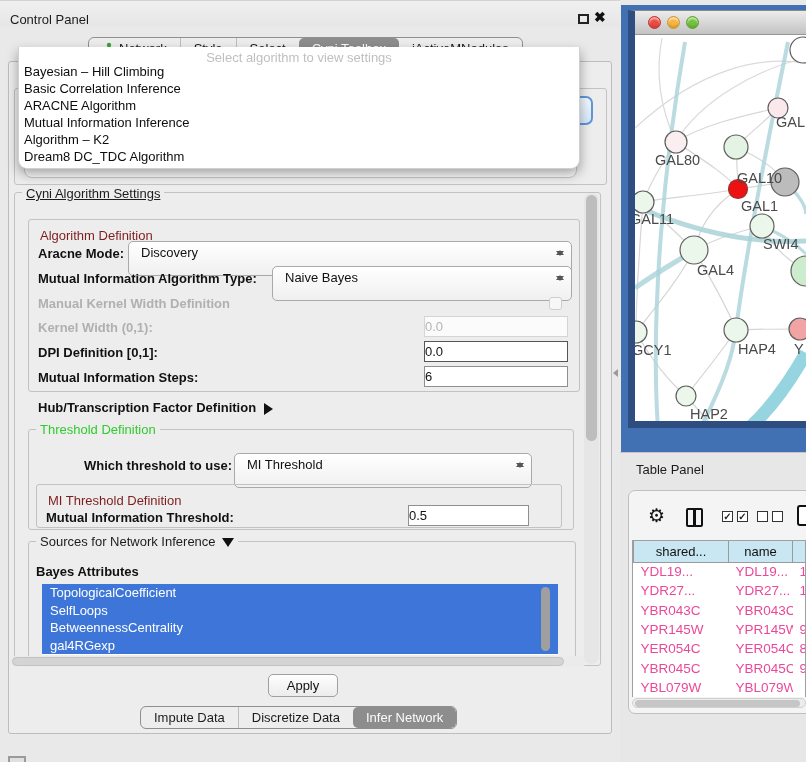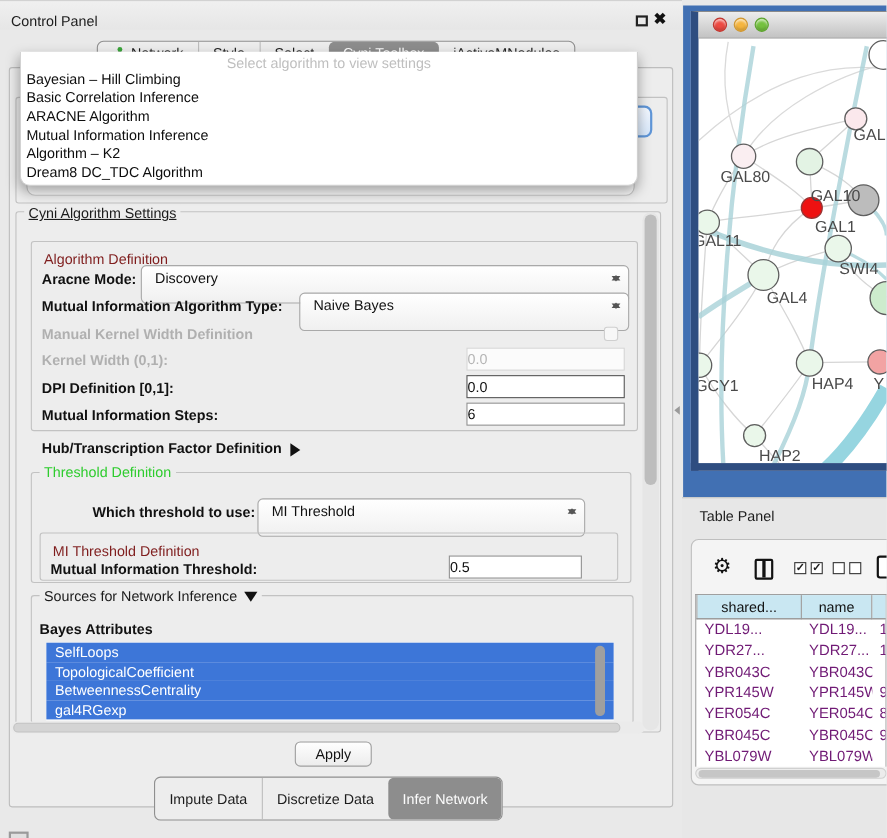--- a/index.html
+++ b/index.html
@@ -57,21 +57,21 @@
   .attr-item { height:17.5px; line-height:17px; background:#3d76d8; color:#fff; font-size:13px; padding-left:8px; }
   #attr-scroll { left:541px; top:587px; width:9px; height:64px; background:#9f9f9f; border-radius:5px; }
 
   #hscroll-track { left:10px; top:656px; width:576px; height:11px; background:#ebebeb; border-radius:6px; }
   #hscroll-thumb { left:12px; top:657px; width:552px; height:9px; background:#d4d4d4; border:1px solid #c2c2c2; border-radius:5px; }
   #vscroll-track { left:584px; top:193px; width:15px; height:471px; background:#e6e6e6; border-radius:8px; }
   #vscroll-thumb { left:586px; top:195px; width:11px; height:246px; background:#bdbdbd; border-radius:6px; }
 
   #apply-btn { left:268px; top:674px; width:70px; height:23px; background:linear-gradient(#fefefe,#ececec); border:1px solid #9f9f9f; border-radius:5px; font-size:13px; color:#111; text-align:center; line-height:21px; }
 
-  #bottom-tabs { left:140px; top:706px; height:40px; display:flex; border:1px solid #8f8f8f; border-radius:6px; background:#ededed; overflow:hidden; }
+  #bottom-tabs { left:140px; top:706px; height:23px; display:flex; border:1px solid #8f8f8f; border-radius:6px; background:#ededed; overflow:hidden; }
 
   #corner-chip { left:8px; top:756px; width:18px; height:12px; border:2px solid #9a9a9a; background:#e0e0e0; }
 
   
   #desktop { left:621px; top:5px; width:185px; height:447px; background:#4170b3; }
   #net-window { left:628px; top:10px; width:210px; height:418px; border-left:7px solid #2e4d80; border-bottom:7px solid #2e4d80; border-top:1px solid #8a8a8a; background:#fff; }
   #net-titlebar { position:absolute; left:0; top:0; right:0; height:24px; background:linear-gradient(#ececec,#c3c3c3); border-bottom:1px solid #979797; }
   .light { position:absolute; top:5px; width:13px; height:13px; border-radius:50%; box-shadow:inset 0 2px 2px rgba(255,255,255,.6), inset 0 -2px 2px rgba(0,0,0,.15); }
   #light-red { left:13px; background:#ed4a42; border:1px solid #c03730; }
   #light-yellow { left:32px; background:#f5b53e; border:1px solid #cf9630; }
@@ -86,21 +86,21 @@
   .tool-icn { position:absolute; top:505px; }
   #gear-icon { left:648px; font-size:19px; color:#111; line-height:22px; }
   #col-browser-icon { left:686px; top:508px; width:17px; height:19px; border:2.5px solid #111; border-radius:2px; }
   #col-browser-icon:after { content:""; position:absolute; left:5px; top:0; bottom:0; width:2.5px; background:#111; }
   .cb { position:absolute; top:511px; width:11px; height:11px; border:1.6px solid #333; background:#fff; font-size:10px; line-height:9px; text-align:center; color:#222; font-weight:bold; }
   #doc-icon { left:797px; top:505px; width:16px; height:21px; border:2.5px solid #111; border-radius:3px; background:#fff; }
 
   #node-table { left:632px; top:540px; width:174px; height:157px; overflow:hidden; background:#fff; border:1px solid #9f9f9f; border-bottom:none; }
   #node-table table { border-collapse:collapse; table-layout:fixed; width:220px; }
   #node-table th { background:#c9e7f2; border:1px solid #9a9a9a; border-top:none; font-size:13px; font-weight:normal; color:#111; height:21px; text-align:center; overflow:hidden; white-space:nowrap; }
-  #node-table td { font-size:13.5px; color:#701a75; height:19.3px; padding-left:7px; white-space:nowrap; overflow:hidden; }
+  #node-table td { font-size:13.5px; color:#ec4899; height:19.3px; padding-left:7px; white-space:nowrap; overflow:hidden; }
   #tbl-hscroll-track { left:632px; top:698px; width:174px; height:10px; background:#ececec; border:1px solid #d0d0d0; border-radius:5px; }
   #tbl-hscroll-thumb { left:635px; top:700px; width:165px; height:7px; background:#c6c6c6; border-radius:4px; }
 </style>
 </head>
 <body>
 
 <div class="abs" id="cp-titlebar">
   <span class="abs" id="cp-title">Control Panel</span>
   <span class="abs" id="cp-float"></span>
   <span class="abs" id="cp-close">✖</span>
@@ -182,22 +182,22 @@
 <div class="abs groupbox" style="left:36px; top:484px; width:526px; height:44px;"></div>
 <span class="grouplabel blue" style="left:44px; top:477px;">MI Threshold Definition</span>
 <span class="boldlbl" style="left:46px; top:510px;">Mutual Information Threshold:</span>
 <div class="field" style="left:408px; top:505px; width:121px;">0.5</div>
 
 <div class="abs groupbox" style="left:28px; top:541px; width:548px; height:117px;"></div>
 <span class="grouplabel" style="left:36px; top:534px;"><span>Sources for Network Inference</span><span class="tri-down"></span></span>
 <span class="boldlbl" style="left:36px; top:564px;">Bayes Attributes</span>
 
 <div class="abs" id="attr-list">
+  <div class="attr-item">TopologicalCoefficient</div>
   <div class="attr-item">SelfLoops</div>
-  <div class="attr-item">TopologicalCoefficient</div>
   <div class="attr-item">BetweennessCentrality</div>
   <div class="attr-item">gal4RGexp</div>
 </div>
 <div class="abs" id="attr-scroll"></div>
 
 <div class="abs" id="hscroll-track"></div>
 <div class="abs" id="hscroll-thumb"></div>
 <div class="abs" id="vscroll-track"></div>
 <div class="abs" id="vscroll-thumb"></div>
 

